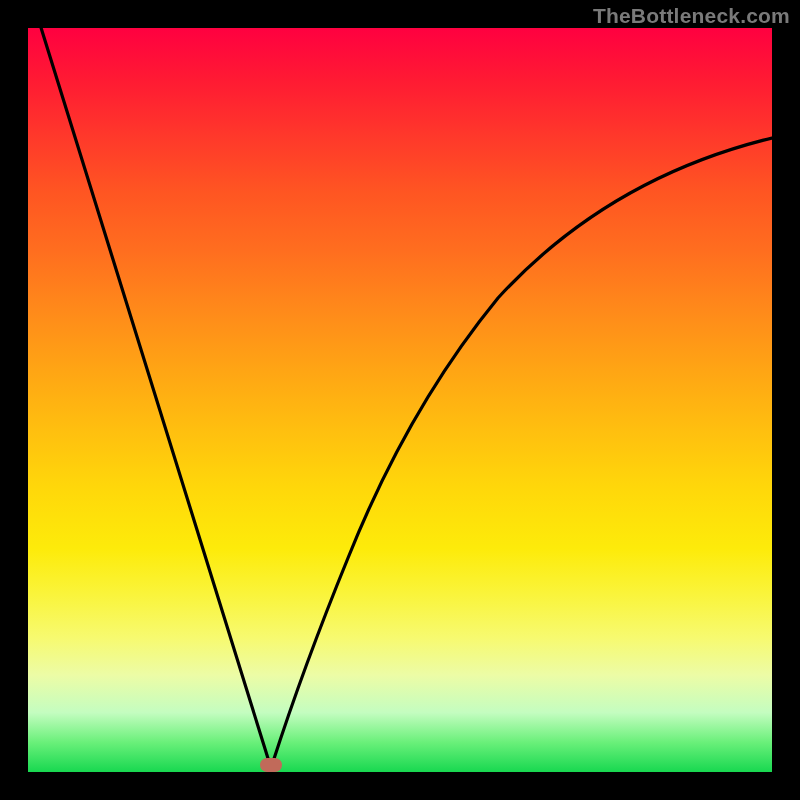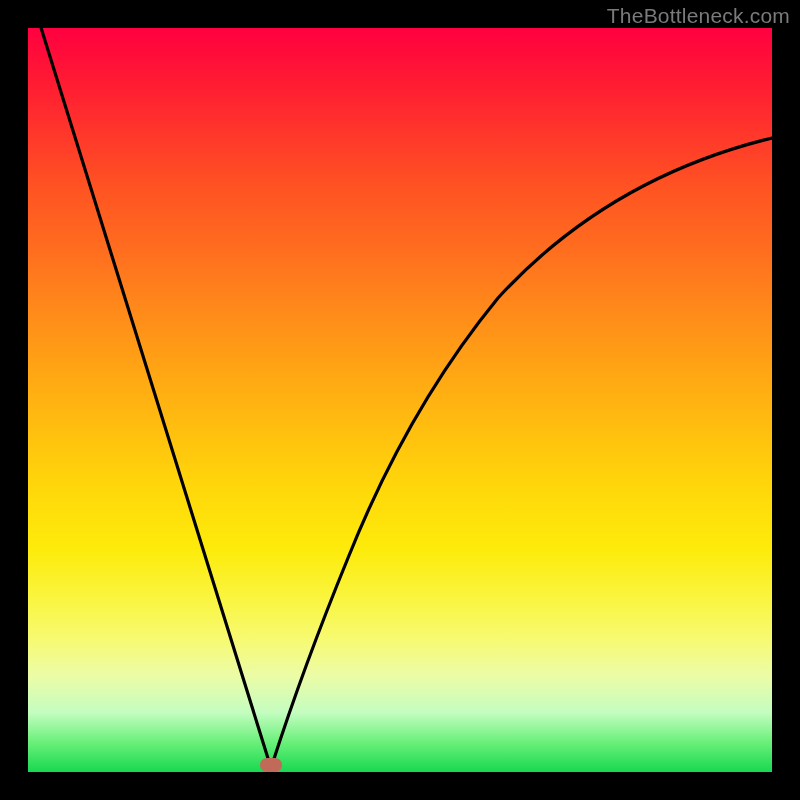--- a/index.html
+++ b/index.html
@@ -49,21 +49,21 @@
       #6af07a 96%,
       #18d850 100%
     );
   }
   .watermark {
     position: absolute;
     top: 4px;
     right: 10px;
     color: #7a7a7a;
     font-size: 21px;
-    font-weight: 400;
+    font-weight: 700;
     letter-spacing: 0.2px;
     user-select: none;
   }
   .svg-layer {
     position: absolute;
     inset: 0;
   }
   .marker {
     position: absolute;
     width: 22px;

